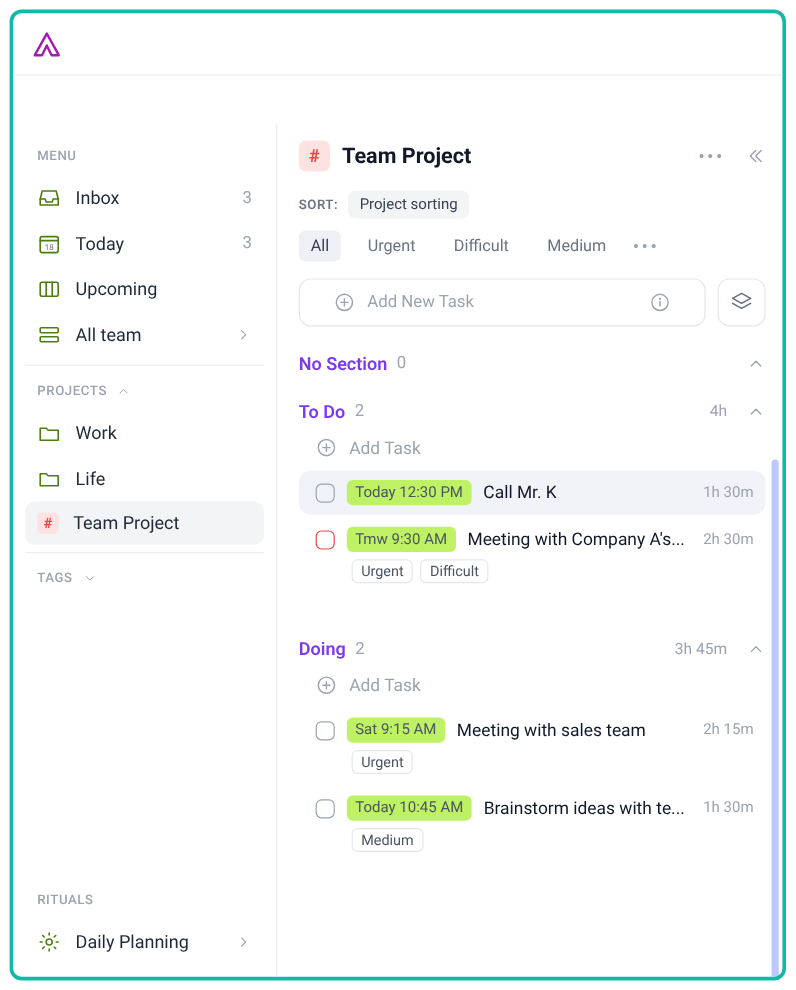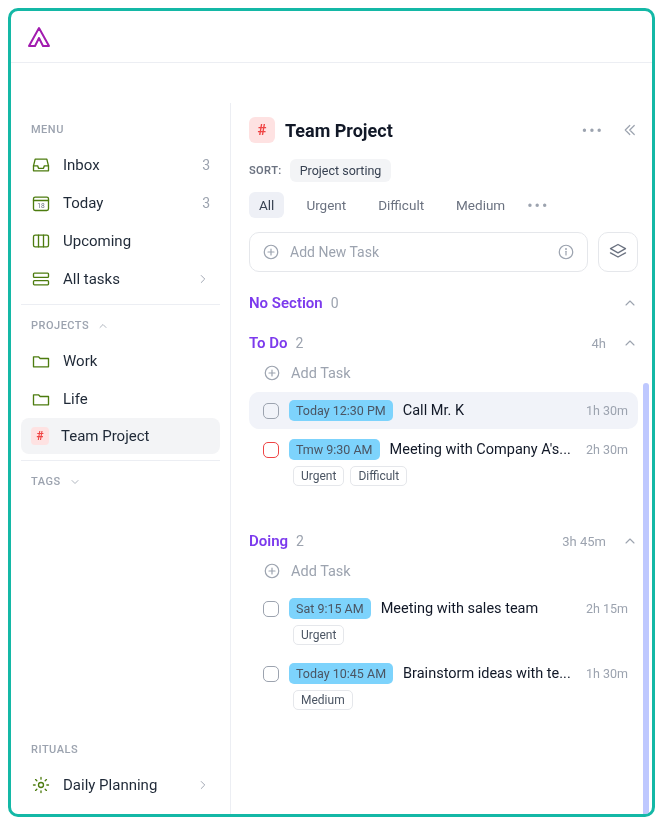--- a/index.html
+++ b/index.html
@@ -26,36 +26,36 @@
   .title { font-size:18px; font-weight:700; color:#111827; }
   .header-actions { margin-left:auto; display:flex; gap:16px; color:#9ca3af; }
   .sort-row { display:flex; align-items:center; gap:8px; margin:16px 0 10px; }
   .sort-label { font-size:11px; color:#6b7280; letter-spacing:0.4px; font-weight:600;}
   .chip { background:#f3f4f6; border-radius:6px; padding:4px 10px; font-size:12.5px; color:#374151; }
   .filter-row { display:flex; align-items:center; gap:12px; margin-bottom:14px; }
   .filter { font-size:13.5px; color:#6b7280; padding:5px 10px; border-radius:6px; cursor:pointer;}
   .filter.active { background:#eef0f6; color:#374151; }
   .dots { color:#9ca3af; letter-spacing:2px; }
   .addrow { display:flex; align-items:center; gap:10px; }
-  .add-task-input { flex:1; border:1px solid #e5e7eb; border-radius:10px; padding:10px 12px; display:flex; align-items:center; gap:10px; color:#9ca3af; font-size:14px;}
+  .add-task-input { flex:1; border:1px solid #e5e7eb; border-radius:10px; padding:10px 28px; display:flex; align-items:center; gap:10px; color:#9ca3af; font-size:14px;}
   .add-task-input .info { margin-left:auto; }
   .square-btn { width:40px; height:40px; border:1px solid #e5e7eb; border-radius:10px; display:flex; align-items:center; justify-content:center; color:#6b7280;}
   .section { margin-top:22px; }
   .section-hdr { display:flex; align-items:center; gap:8px; }
   .section-name { font-size:15px; font-weight:600; color:#7c3aed; }
   .section-count { color:#9ca3af; font-size:14px; }
   .section-dur { margin-left:auto; color:#9ca3af; font-size:13px; margin-right:8px;text-align:center;}
   .chev-up { color:#9ca3af; }
   .task-add { display:flex; align-items:flex-end; gap:10px; padding:12px 10px 10px 14px; color:#9ca3af; font-size:14.5px;}
   .task-row { border-radius:10px; padding:8px 10px 8px 14px; margin-bottom:2px;}
   .task-row.highlight { background:#f1f3f9; }
   .task-line { display:flex; align-items:center; gap:10px; }
   .chk { width:16px; height:16px; border:1.6px solid #9ca3af; border-radius:5px; flex-shrink:0;}
   .chk.red { border-color:#ef4444; }
-  .when-chip { background:#7dd3fc; border-radius:5px; padding:3px 7px; font-size:12.5px; color:#4b5563;}
+  .when-chip { background:#bef264; border-radius:5px; padding:3px 7px; font-size:12.5px; color:#4b5563;}
   .task-title { font-size:14.5px; color:#111827; white-space:nowrap; overflow:hidden; text-overflow:ellipsis; }
   .dur { margin-left:auto; color:#9ca3af; font-size:12.5px; white-space:nowrap;}
   .tags { display:flex; gap:6px; margin:6px 0 0 30px; }
   .tag { border:1px solid #e5e7eb; border-radius:5px; padding:2px 7px; font-size:12px; color:#4b5563;}
   svg { display:block; }
   .icon-stroke { fill:none; stroke:currentColor; stroke-width:1.6; stroke-linecap:round; stroke-linejoin:round; }
 </style>
 </head>
 <body>
 
@@ -105,21 +105,21 @@
           </span>
         <span>Upcoming</span>
       </div>
       <div class="nav-item">
         <span class="icon">
             <svg width="20" height="20" viewBox="0 0 24 24" class="icon-stroke">
               <rect x="3" y="5" width="18" height="5" rx="1"></rect>
               <rect x="3" y="14" width="18" height="5" rx="1"></rect>
             </svg>
           </span>
-        <span>All tasks</span>
+        <span>All team</span>
         <span class="chev">
             <svg width="14" height="14" viewBox="0 0 24 24" class="icon-stroke">
               <path d="M9 6l6 6-6 6"></path>
             </svg>
           </span>
       </div>
 
       <div class="divider"></div>
 
       <div class="section-label">

